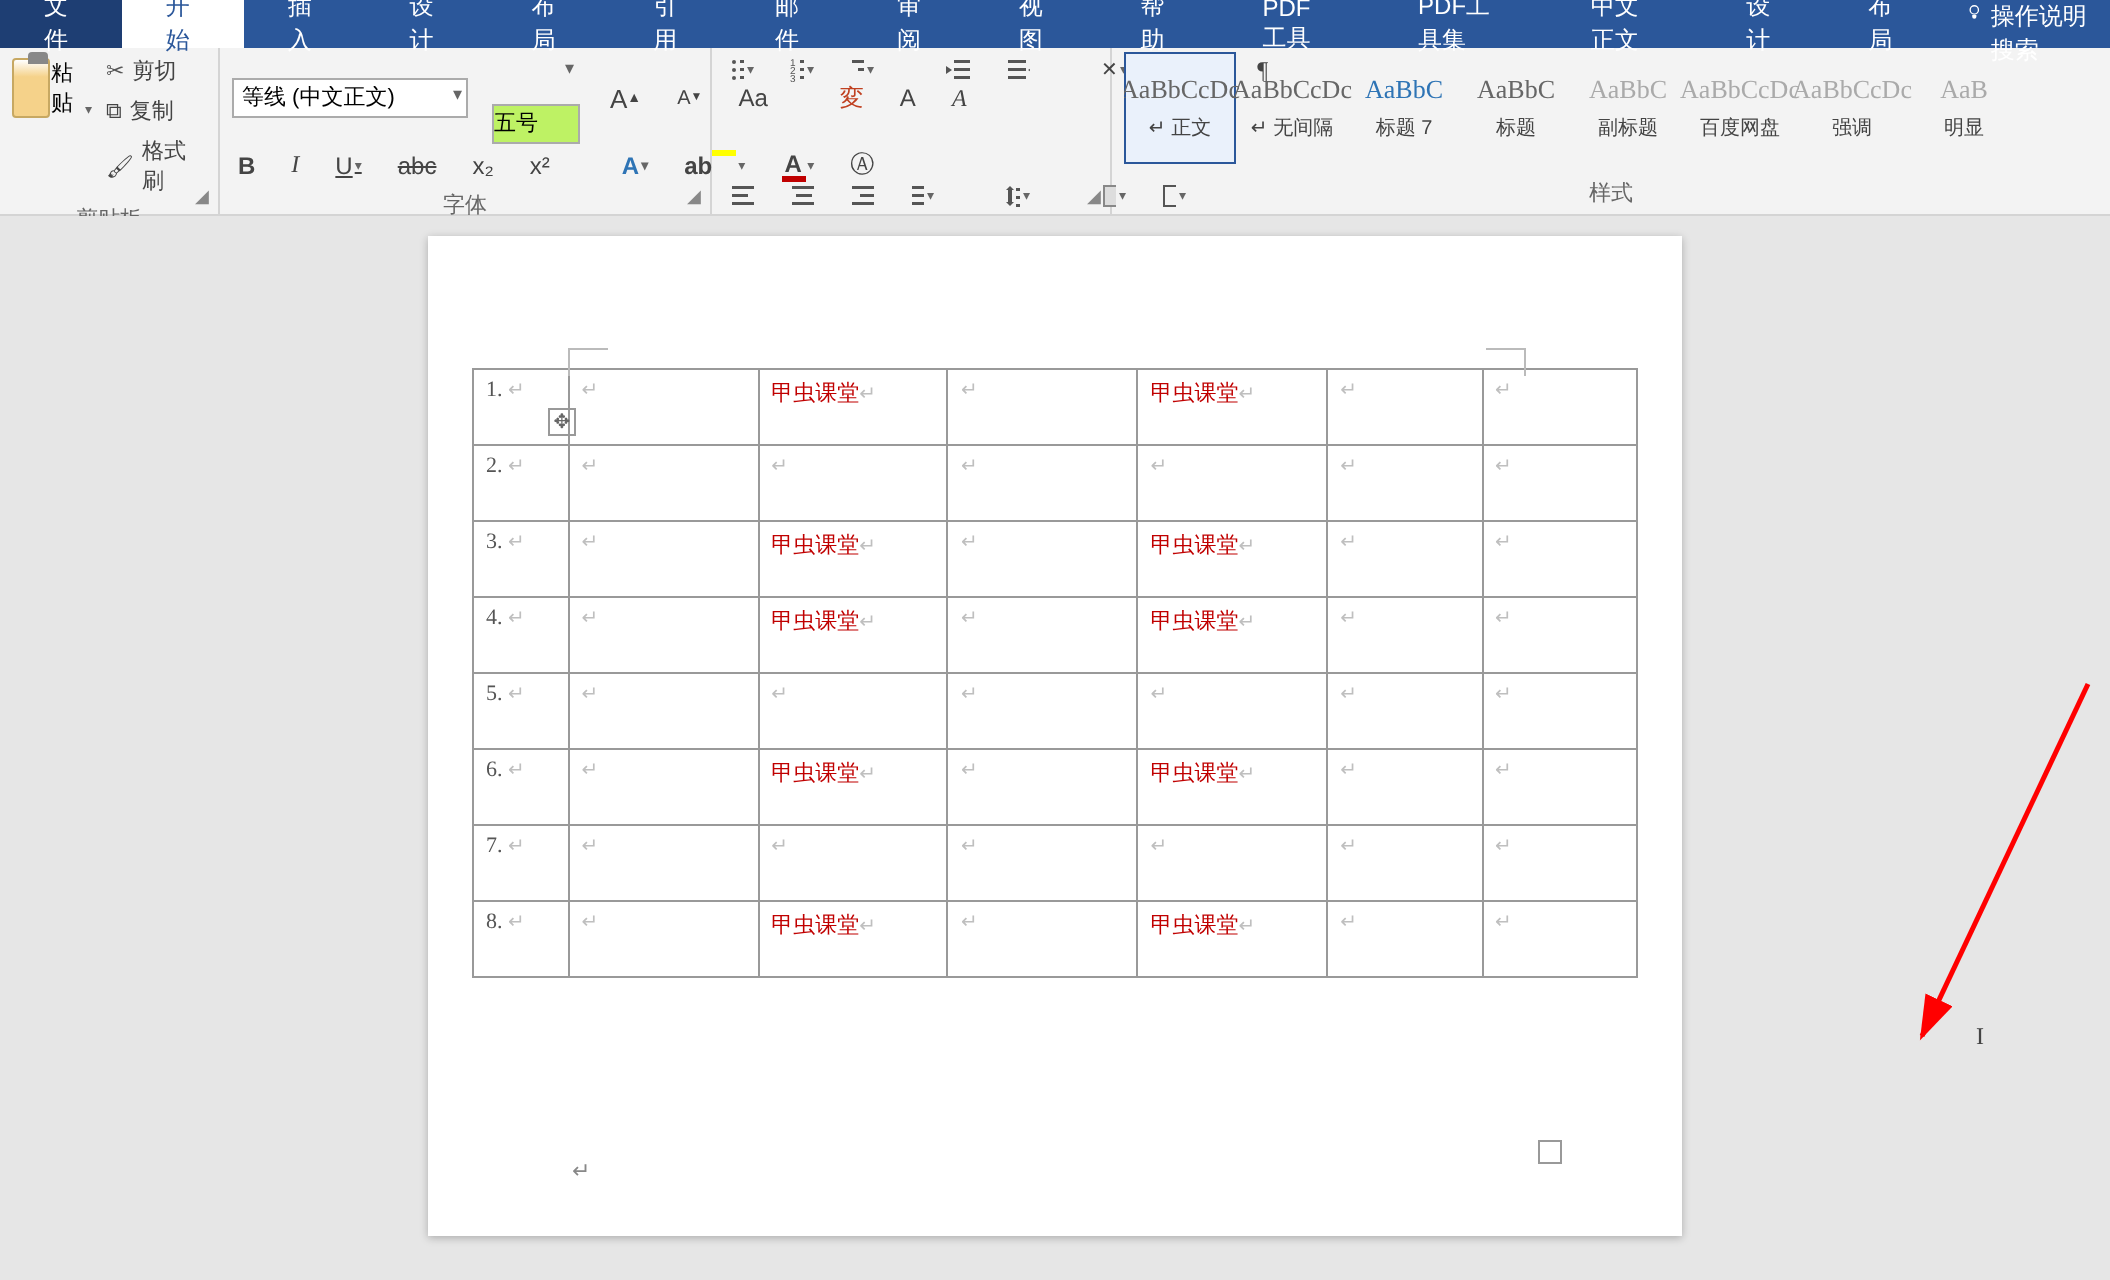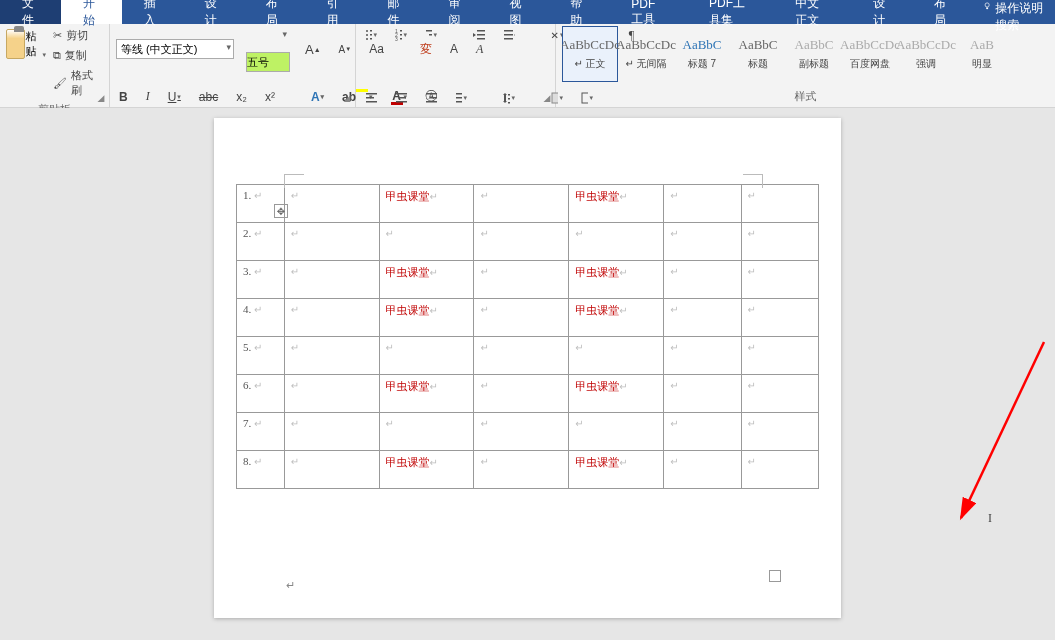--- a/index.html
+++ b/index.html
@@ -167,20 +167,21 @@
         </span>
       <span class="btn">
           <span style="display:flex;flex-direction:column;align-items:center;">
             <span style="font-weight:bold;">A</span>
             <span class="color-bar color-red"></span>
           </span>
           <span class="dd-caret">▾</span>
         </span>
       <span class="btn">Ⓐ</span>
     </div>
+    <div class="group-label">字体</div>
     <div class="dialog-launcher">◢</div>
   </div>
 
   <div class="group" style="width:200px;">
     <div class="row">
       <span class="btn pg-btn">
           <svg width="14" height="14">
             <g fill="#555">
               <circle cx="2" cy="3" r="1"></circle>
               <rect x="5" y="2" width="8" height="1.5"></rect>

